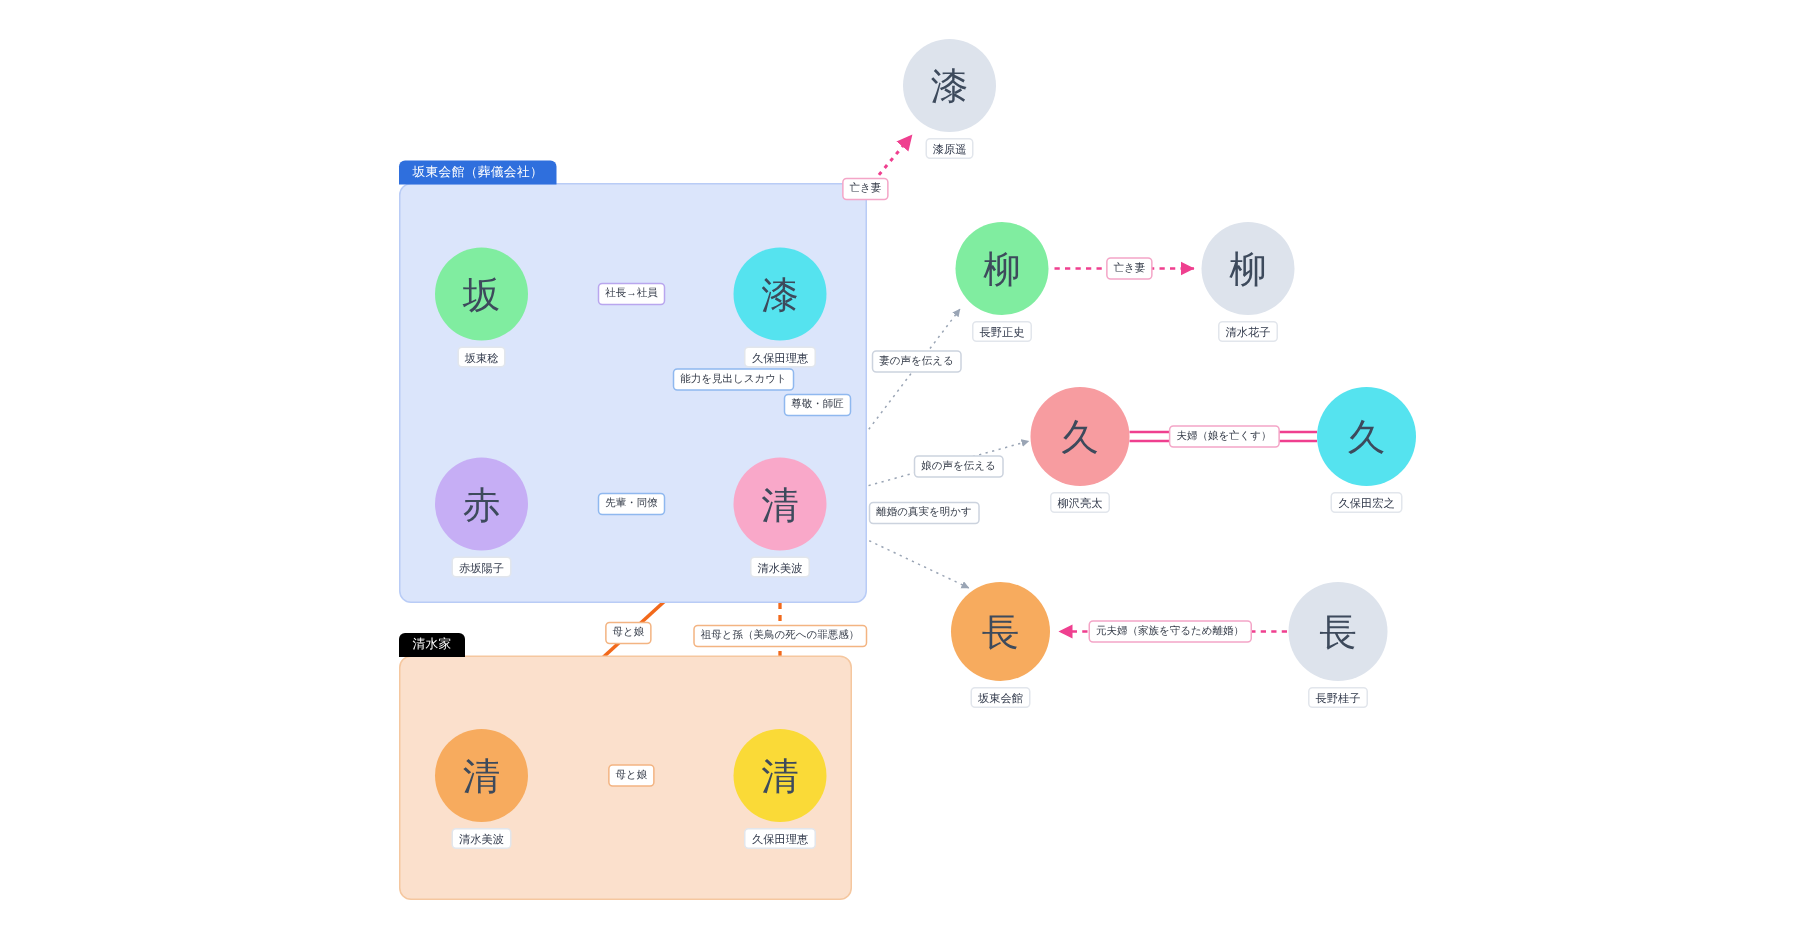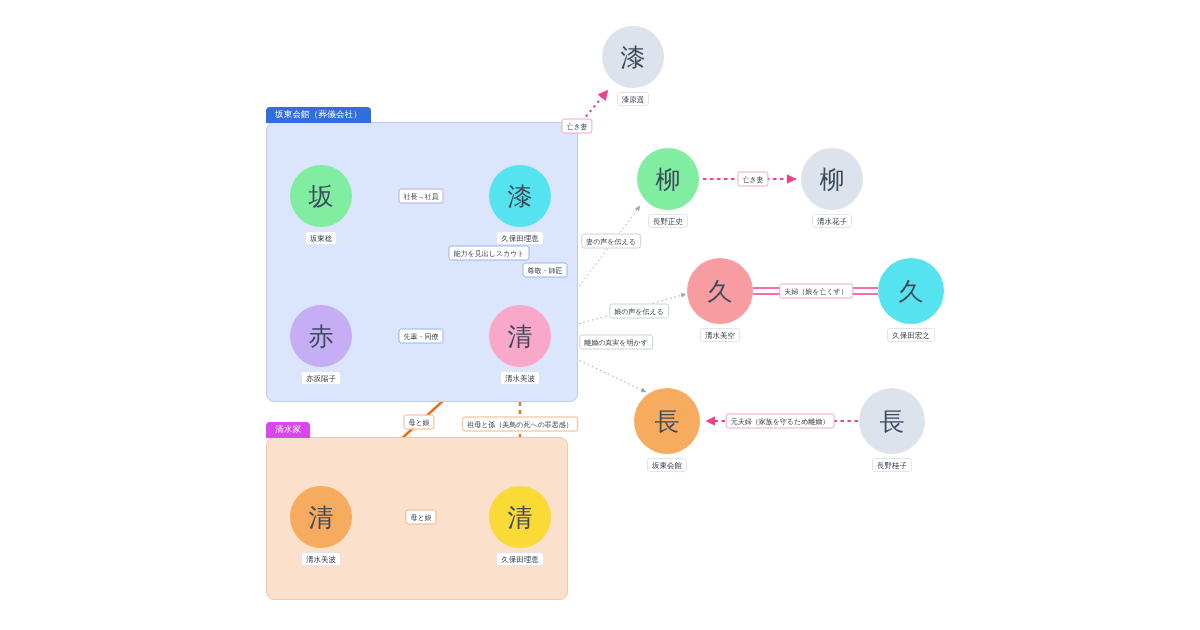--- a/index.html
+++ b/index.html
@@ -44,21 +44,21 @@
     top: -15px; left: 0px;
     padding: 2px 9px 3px 9px;
     border-radius: 4px 4px 0 0;
     font-size: 8.5px;
     line-height: 11px;
     color: #ffffff;
     white-space: nowrap;
     letter-spacing: 0.2px;
   }
   .cluster-bando .cluster-label { background: #2f6fdd; }
-  .cluster-shimizu .cluster-label { background: #d946ef; }
+  .cluster-shimizu .cluster-label { background: #000000; }
 
   
   .node {
     position: absolute;
     display: flex;
     flex-direction: column;
     align-items: center;
   }
   .node-circle {
     border-radius: 50%;
@@ -197,21 +197,21 @@
     <div class="node-name">長野正史</div>
   </div>
 
   <div class="node" style="left:801px; top:148px; width:62px;">
     <div class="node-circle" style="width:62px; height:62px; background:#dde3ec;">柳</div>
     <div class="node-name">清水花子</div>
   </div>
 
   <div class="node" style="left:687px; top:258px; width:66px;">
     <div class="node-circle" style="width:66px; height:66px; background:#f79ca0;">久</div>
-    <div class="node-name">清水美空</div>
+    <div class="node-name">柳沢亮太</div>
   </div>
 
   <div class="node" style="left:878px; top:258px; width:66px;">
     <div class="node-circle" style="width:66px; height:66px; background:#55e3ef;">久</div>
     <div class="node-name">久保田宏之</div>
   </div>
 
   <div class="node" style="left:634px; top:388px; width:66px;">
     <div class="node-circle" style="width:66px; height:66px; background:#f7ab5e;">長</div>
     <div class="node-name">坂東会館</div>

